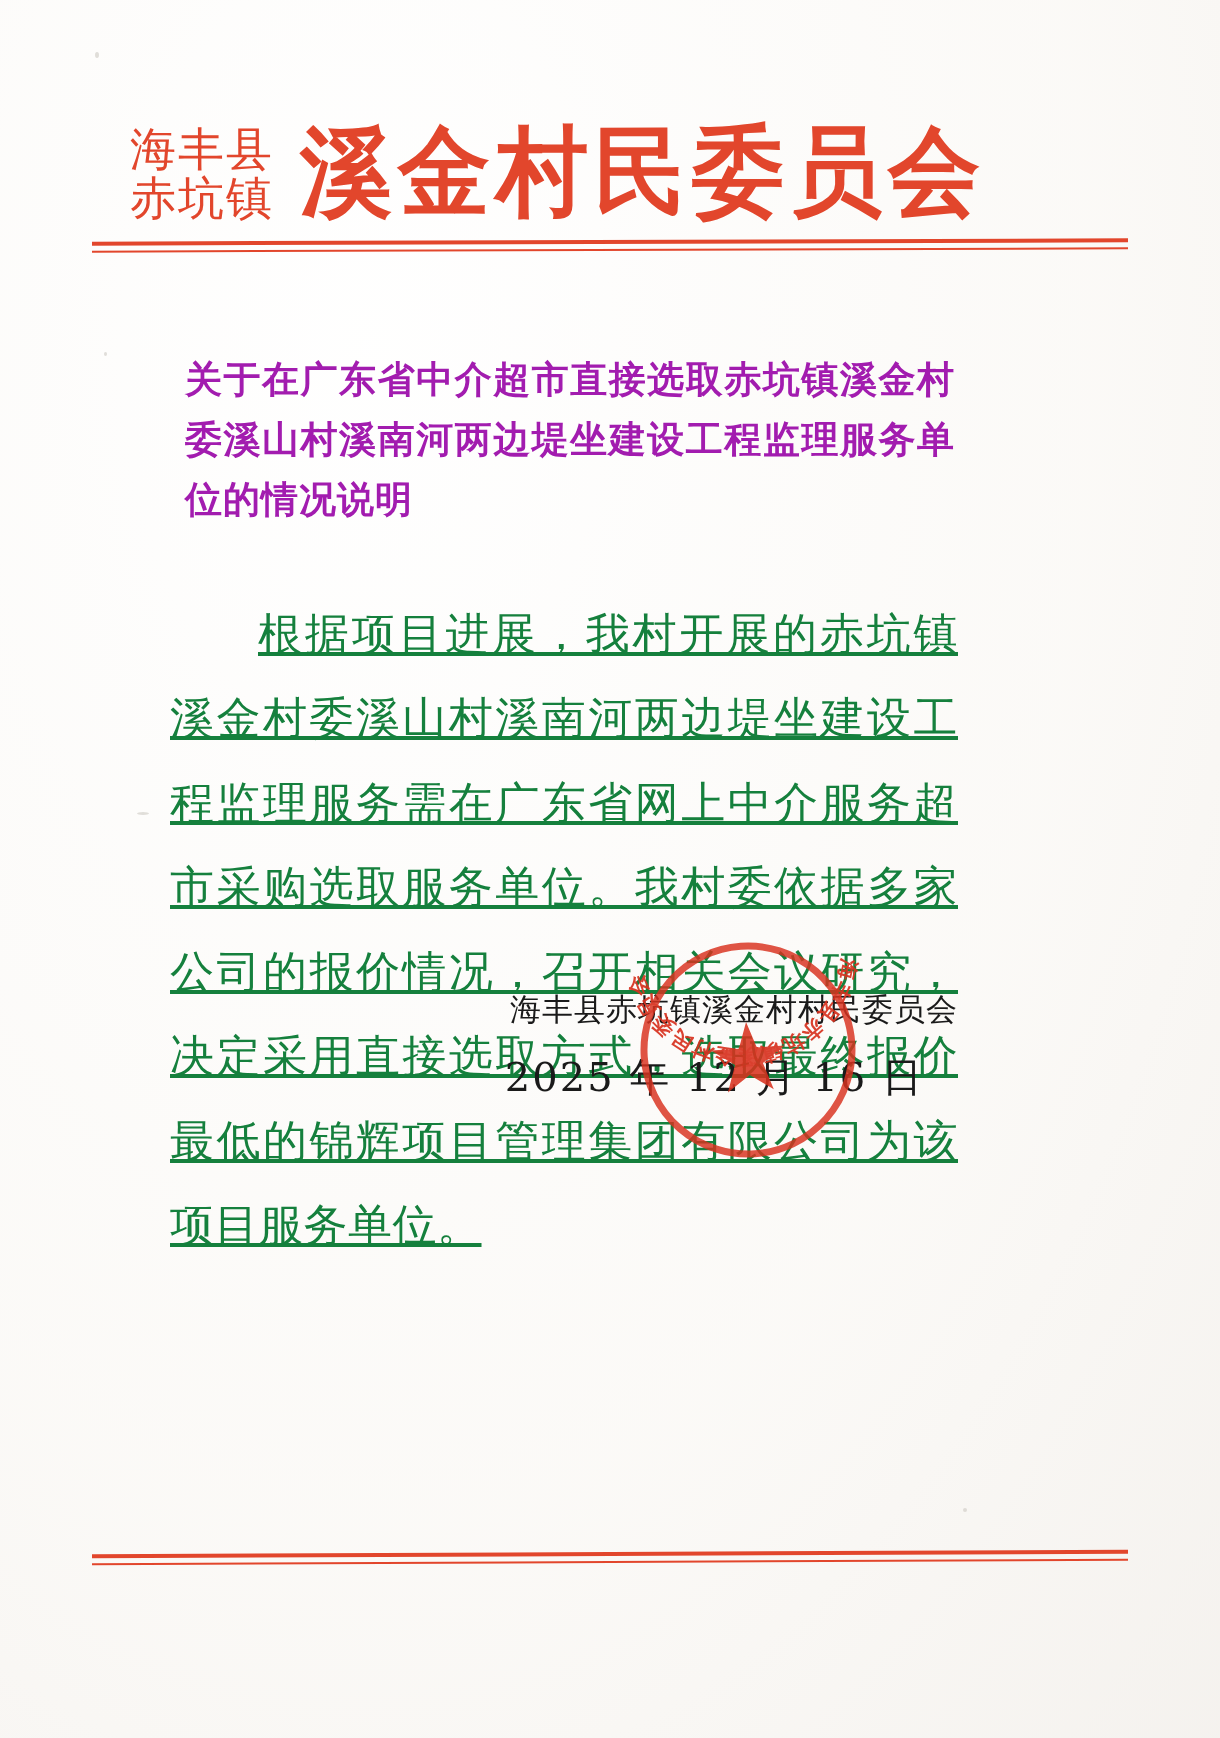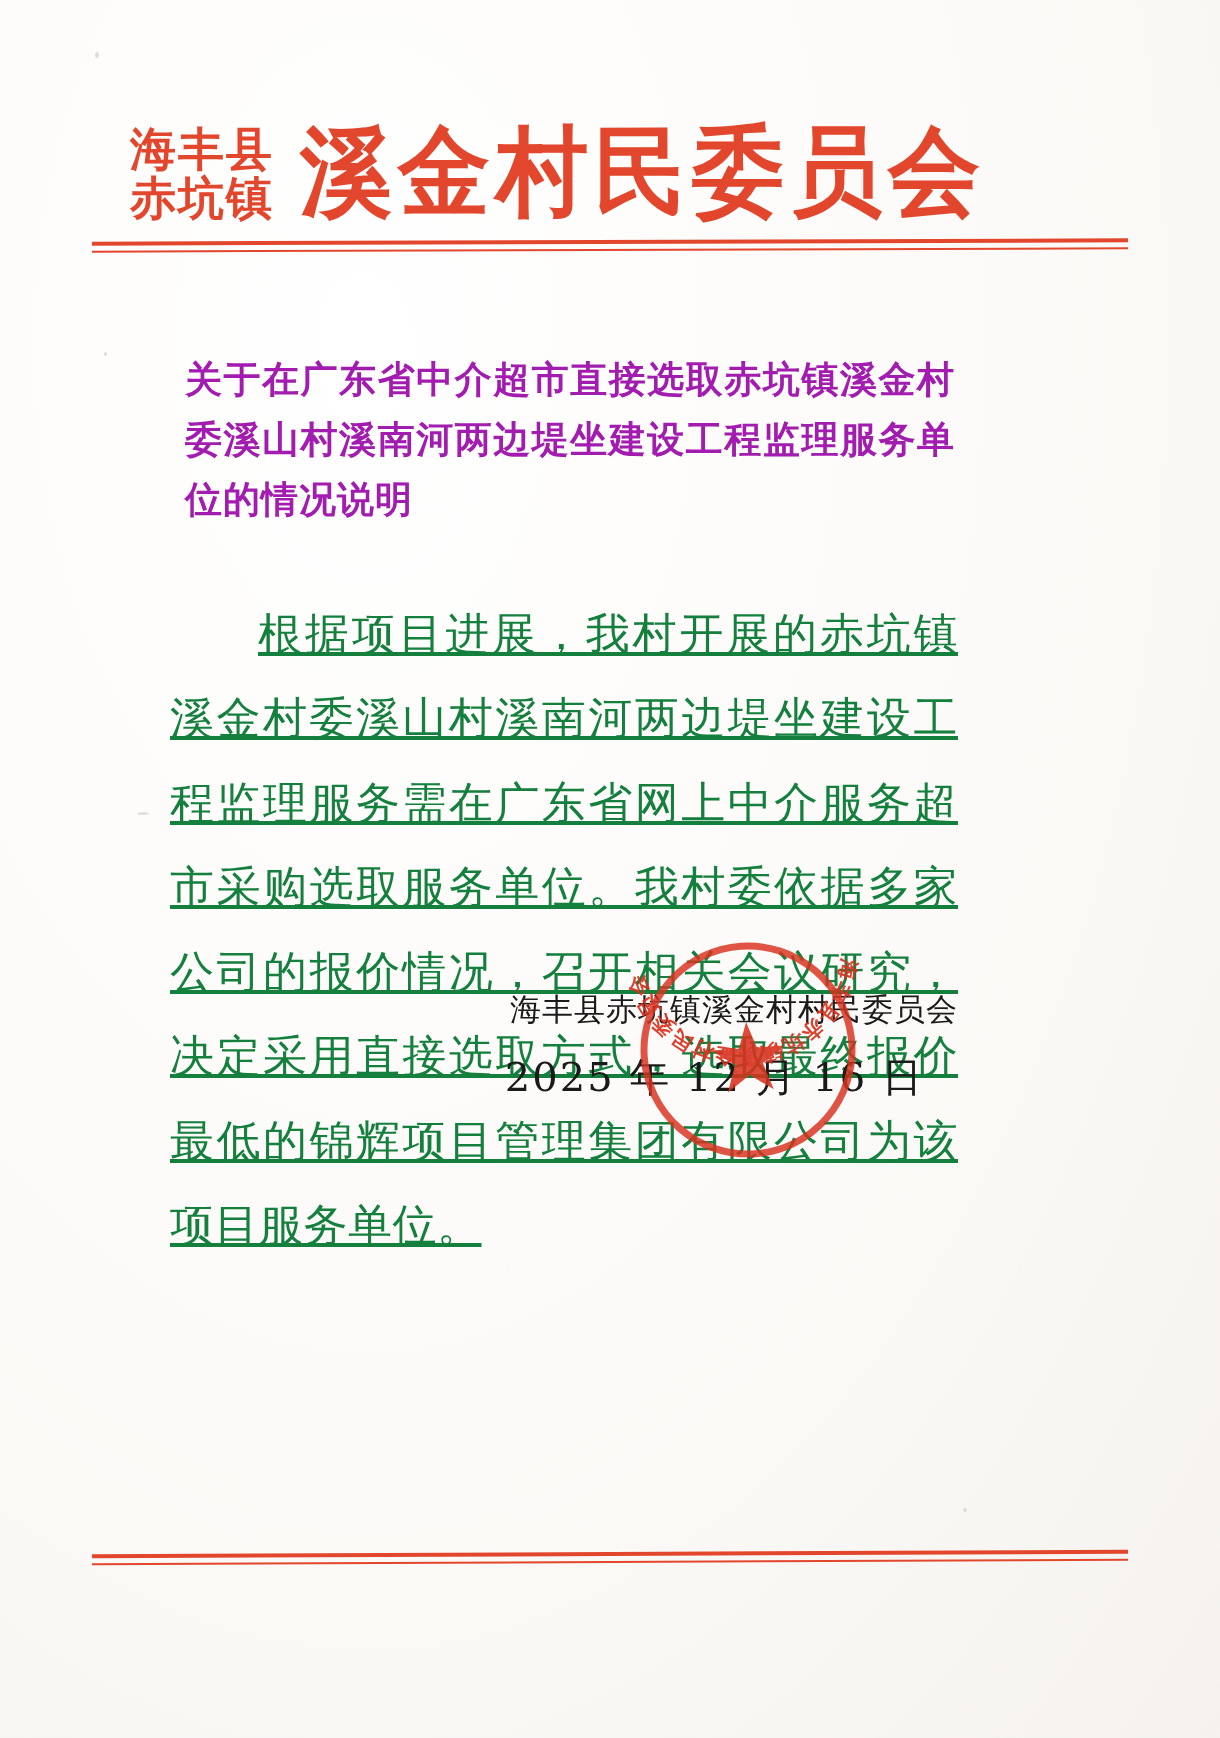--- a/index.html
+++ b/index.html
@@ -36,21 +36,21 @@
     top: 110px;
     left: 130px;
     right: 120px;
     height: 130px;
   }
   .lh-stack {
     display: inline-block;
     vertical-align: middle;
     color: #e2462c;
     font-family: "DejaVu Serif", "Liberation Serif", serif;
-    font-weight: 700;
+    font-weight: 400;
     line-height: 1.06;
     font-size: 46px;
     letter-spacing: 2px;
     transform: translateY(2px);
     text-align: center;
   }
   .lh-stack div { white-space: nowrap; }
   .lh-main {
     display: inline-block;
     vertical-align: middle;

